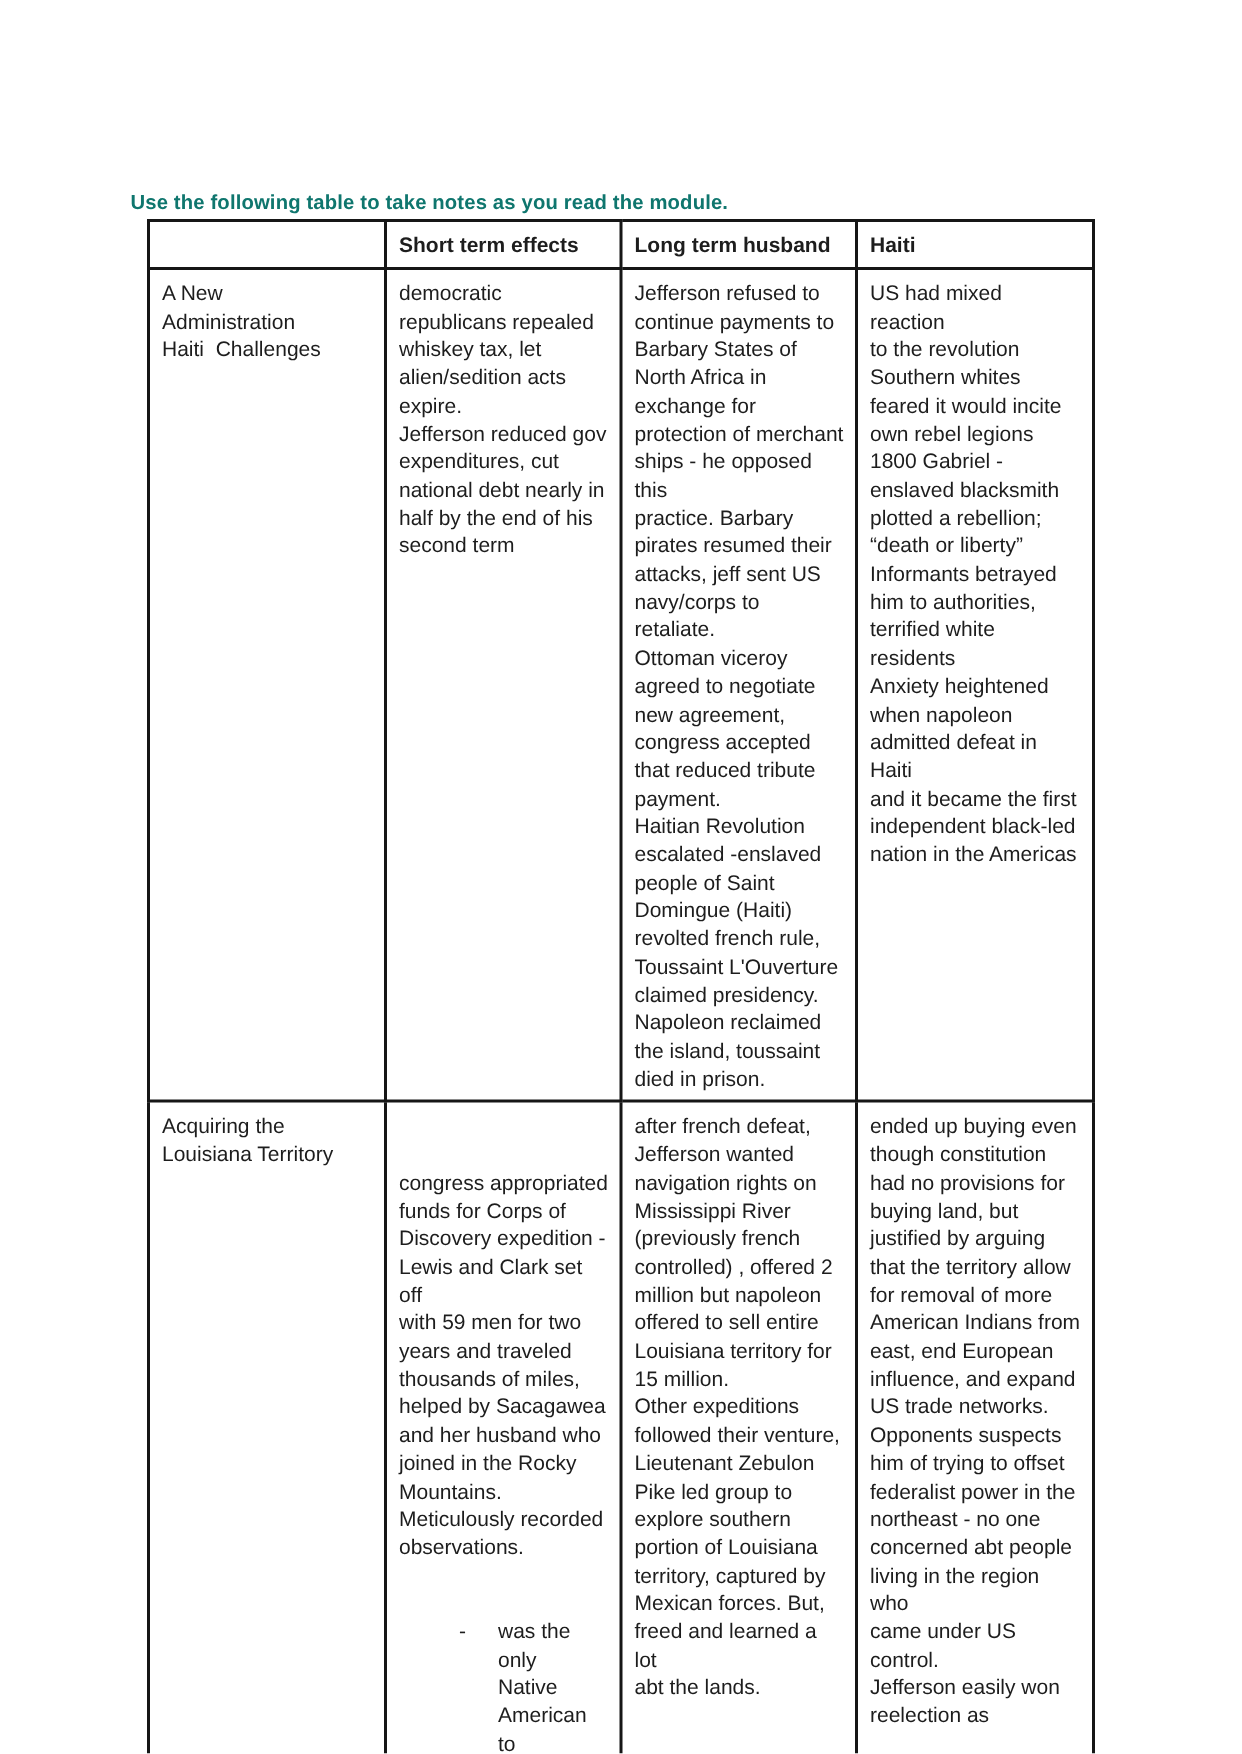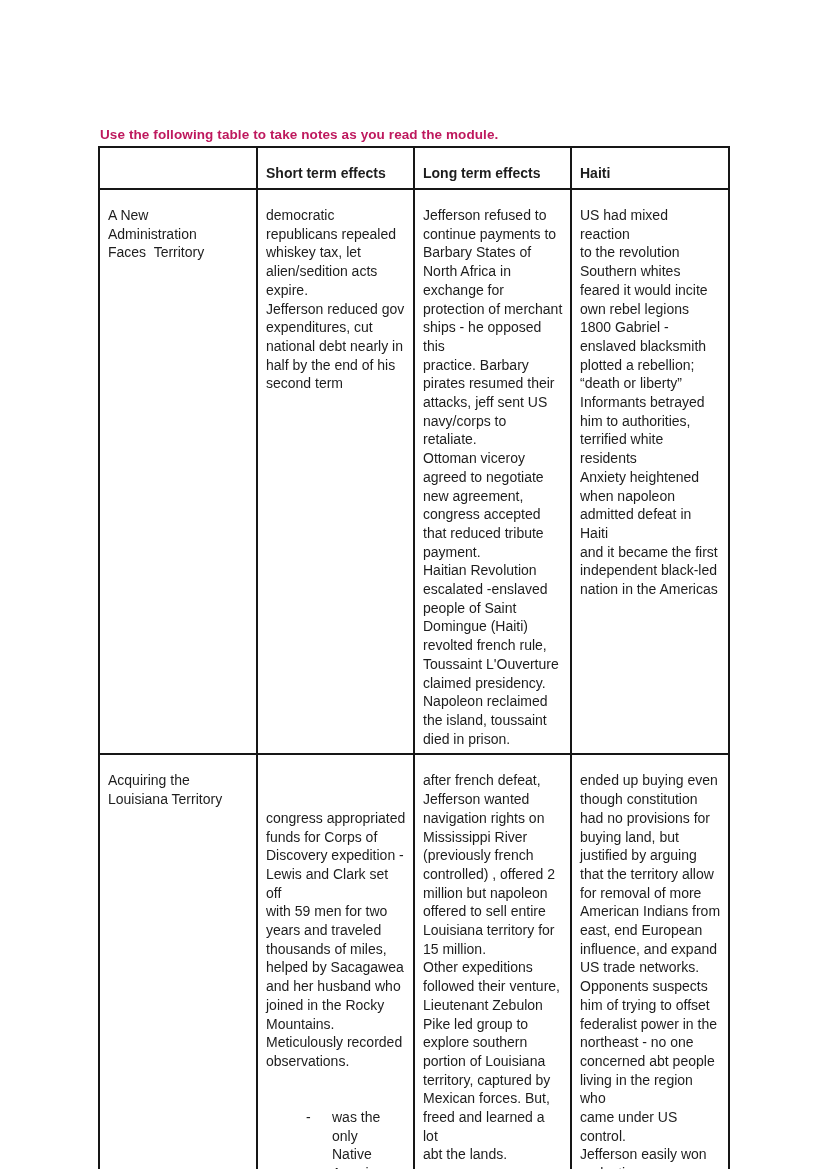--- a/index.html
+++ b/index.html
@@ -10,42 +10,42 @@
   }
   .page {
     position: relative;
     width: 828px;
     height: 1169px;
     background: #ffffff;
     overflow: hidden;
   }
   .title {
     position: absolute;
-    left: 100px;
+    left: 87px;
     top: 127px;
     font-size: 13.5px;
     font-weight: bold;
-    color: #be185d;
+    color: #0f766e;
     white-space: nowrap;
     letter-spacing: 0.1px;
   }
   table.notes {
     position: absolute;
     left: 98px;
     top: 146px;
     width: 630px;
     border-collapse: collapse;
     table-layout: fixed;
   }
   table.notes th,
   table.notes td {
     border: 2px solid #161616;
     vertical-align: top;
     text-align: left;
-    padding: 16px 7px 5px 8px;
+    padding: 6px 7px 5px 8px;
     font-size: 14px;
     line-height: 18.7px;
     color: #1d1d1d;
     white-space: pre-wrap;
     overflow: hidden;
     font-weight: normal;
     margin-top: 29px;
   }
   tr.header-row th {
     height: 19px;
@@ -81,28 +81,28 @@
     <colgroup>
       <col style="width:158px">
       <col style="width:157px">
       <col style="width:157px">
       <col style="width:158px">
     </colgroup>
     <tbody>
       <tr class="header-row">
         <th></th>
         <th>Short term effects</th>
-        <th>Long term effects</th>
+        <th>Long term husband</th>
         <th>Haiti</th>
       </tr>
 
       <tr class="row-1">
         <td class="topic">A New
 Administration
-Faces  Territory</td>
+Haiti  Challenges</td>
         <td>democratic
 republicans repealed
 whiskey tax, let
 alien/sedition acts
 expire.
 Jefferson reduced gov
 expenditures, cut
 national debt nearly in
 half by the end of his
 second term</td>

